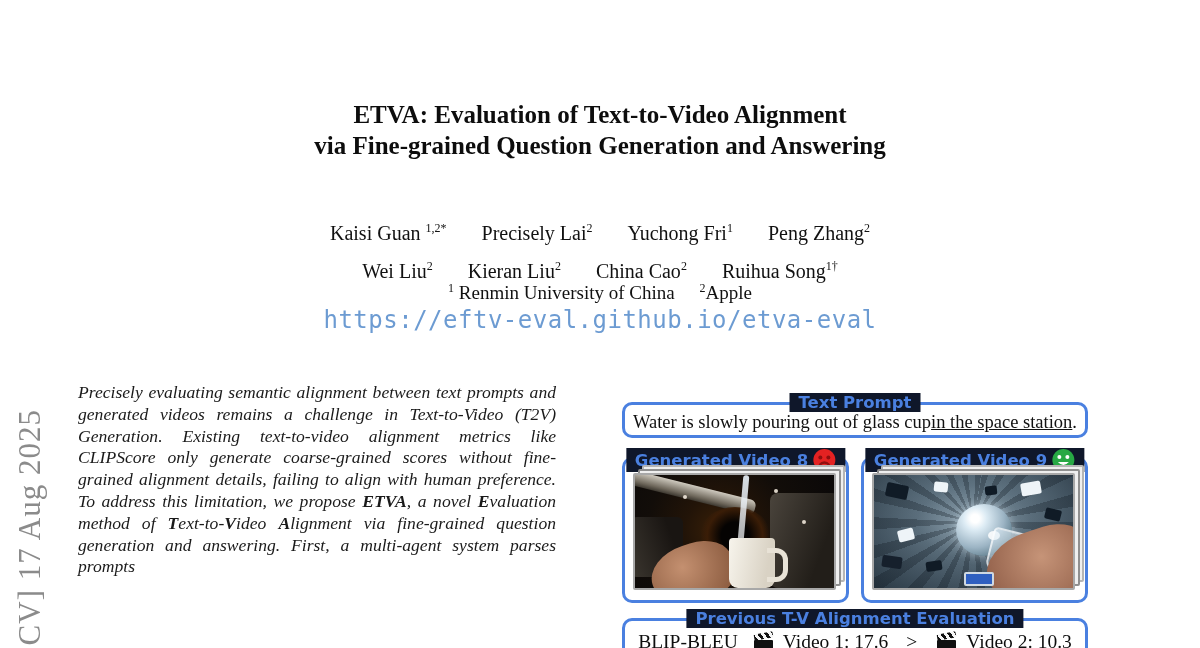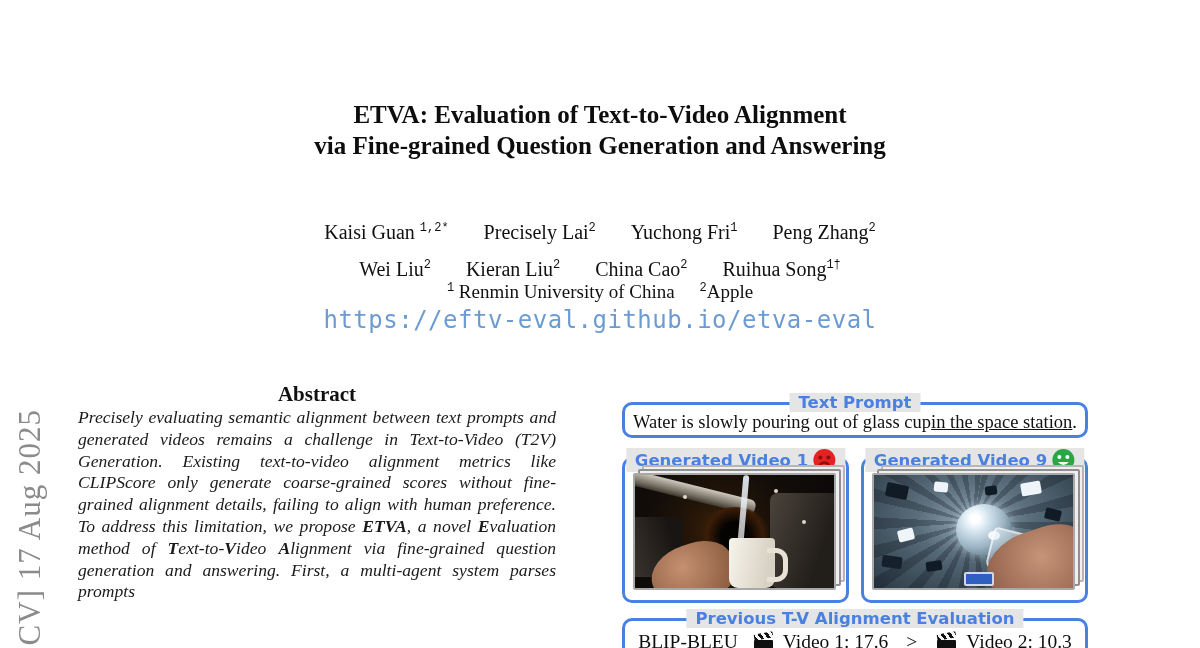--- a/index.html
+++ b/index.html
@@ -12,40 +12,40 @@
                writing-mode:vertical-rl; transform:rotate(180deg);
                font-family:"Liberation Serif", serif; font-size:31px; color:#8b8b8b;
                letter-spacing:1px; white-space:nowrap; }
 
   
   .paper-title { position:absolute; top:99px; left:0; width:100%; text-align:center;
                  font-size:25px; font-weight:bold; line-height:31px; color:#0d0d0d; }
   .authors { position:absolute; top:211px; left:0; width:100%; text-align:center;
              font-size:20px; line-height:34px; }
   .author { margin:0 15px; white-space:nowrap; }
-  .author sup, .affil sup { font-size:12px;font-family:Liberation Mono, monospace; }
+  .author sup, .affil sup { font-size:12px; }
   .affil { position:absolute; top:281px; left:0; width:100%; text-align:center; font-size:19px; }
   .affil .aff-item { margin:0 10px; }
   .paper-link { position:absolute; top:306px; left:0; width:100%; text-align:center;
                 font-family:"DejaVu Sans Mono", monospace; font-size:24px;
                 letter-spacing:0.5px; text-decoration:none; }
 
   
   .abstract-col { position:absolute; left:78px; top:382px; width:478px; }
   .abstract-heading { text-align:center; font-size:21px; font-weight:bold; }
   .abstract-text { font-style:italic; font-size:17.6px;
                    line-height:21.8px; text-align:justify; color:#1a1a1a; }
   .b { font-weight:bold; }
   .u { text-decoration:underline; }
 
   
   .figure-col { position:absolute; left:622px; top:382px; width:466px; }
   .panel { position:relative; border:3px solid var(--acc); border-radius:10px; background:#fff; }
   .legend { position:absolute; top:-12px; left:50%; transform:translateX(-50%);
-            background:#e5e5e5; padding:0 9px; color:var(--acc);
+            background:#0f172a; padding:0 9px; color:var(--acc);
             font-family:"DejaVu Sans", sans-serif; font-weight:bold; font-size:16.5px;
             white-space:nowrap; display:flex; align-items:center; gap:4px; }
   .prompt-panel { margin-top:20px; height:36px; }
   .prompt-text { width:100%; height:100%; display:flex; align-items:center; justify-content:center;
                  font-size:18.5px; padding-top:4px; }
   .videos-row { display:flex; gap:12px; margin-top:19px; }
   .video-panel { width:227px; height:146px; }
   .stack { position:absolute; left:8px; right:10px; top:13px; bottom:10px; }
   .frame { position:absolute; inset:0; border:2px solid #9a9a9a; background:#efefef; border-radius:2px; }
   .frame.b2 { transform:translate(9px,-8px); border-color:#b5b5b5; }
@@ -140,40 +140,39 @@
   </div>
 
   <div class="affil">
     <span class="aff-item"><sup>1</sup><span> Renmin University of China</span></span>
     <span class="aff-item"><sup>2</sup><span>Apple</span></span>
   </div>
 
   <a class="paper-link" href="#" style="color: rgb(108, 155, 210);">https://eftv-eval.github.io/etva-eval</a>
 
   <div class="abstract-col">
-    <div class="abstract-heading">Abstract</div>
     <div class="abstract-text"><span>Precisely evaluating semantic alignment between text prompts and generated videos remains a challenge in Text-to-Video (T2V) Generation. Existing text-to-video alignment metrics like CLIPScore only generate coarse-grained scores without fine-grained alignment details, failing to align with human preference. To address this limitation, we propose </span><span class="b">ETVA</span><span>, a novel </span><span class="b">E</span><span>valuation method of </span><span class="b">T</span><span>ext-to-</span><span class="b">V</span><span>ideo </span><span class="b">A</span><span>lignment via fine-grained question generation and answering. First, a multi-agent system parses prompts</span></div>
   </div>
 
   <div class="figure-col">
 
     <div class="panel prompt-panel" style="--acc: #4a80e0;">
       <div class="legend" style="--acc: #4a80e0;">Text Prompt</div>
       <div class="prompt-text">
           <span>Water is slowly pouring out of glass cup </span>
           <span class="u">in the space station</span>
           <span>.</span>
         </div>
     </div>
 
     <div class="videos-row">
 
       <div class="panel video-panel" style="--acc: #4a80e0;">
         <div class="legend" style="--acc: #4a80e0;">
-          <span>Generated Video 1</span>
+          <span>Generated Video 8</span>
           <svg class="emoji" viewBox="0 0 24 24">
             <circle cx="12" cy="12" r="11" fill="#e32222"></circle>
             <circle cx="8" cy="9.5" r="2" fill="#8f0f0f"></circle>
             <circle cx="16" cy="9.5" r="2" fill="#8f0f0f"></circle>
             <path d="M7 17 q5 -5 10 0" fill="none" stroke-width="2.4" stroke="#8f0f0f"></path>
           </svg>
         </div>
         <div class="stack">
           <div class="frame b2"></div>
           <div class="frame b1"></div>

